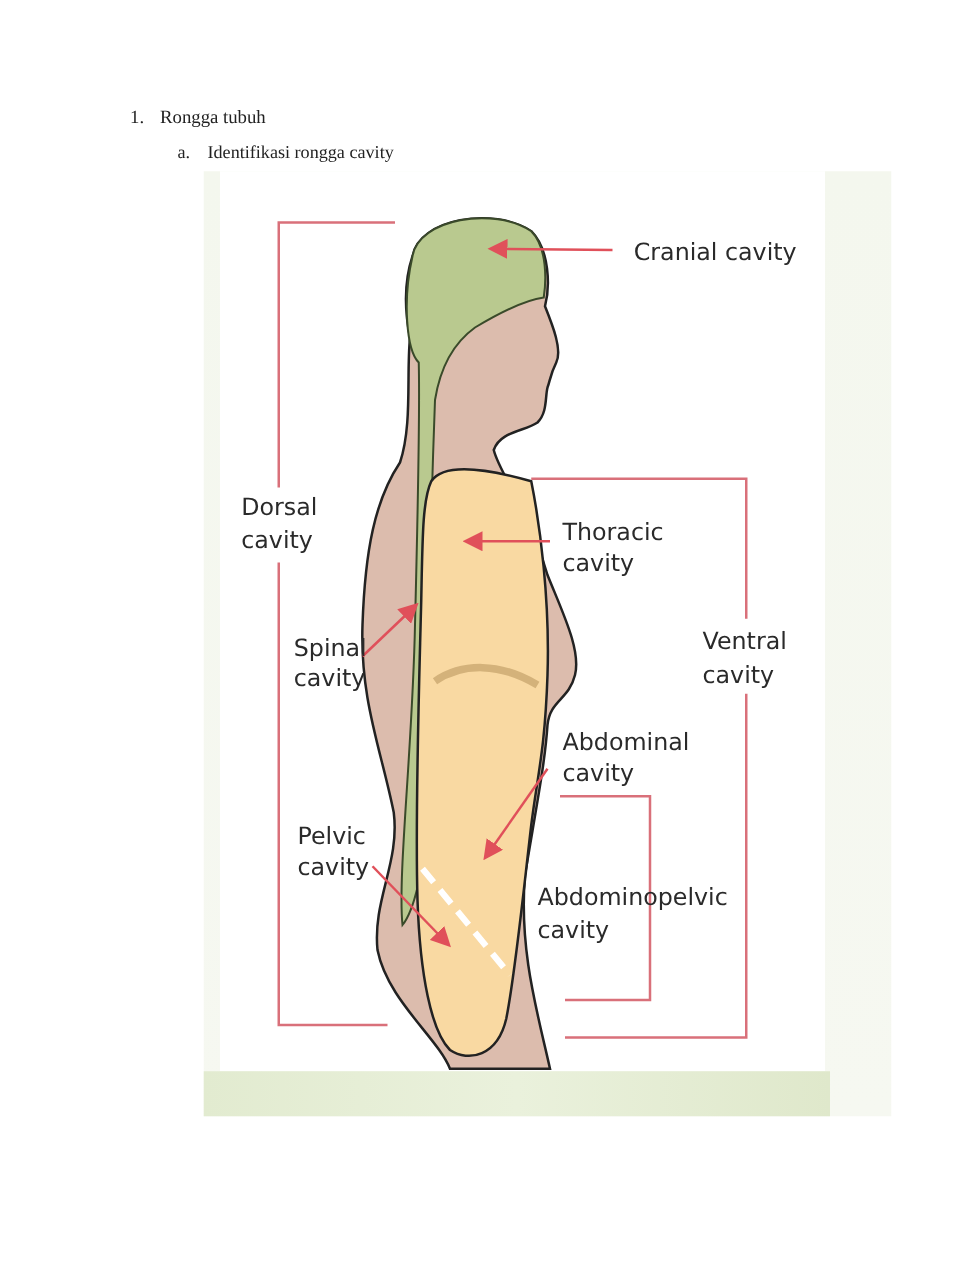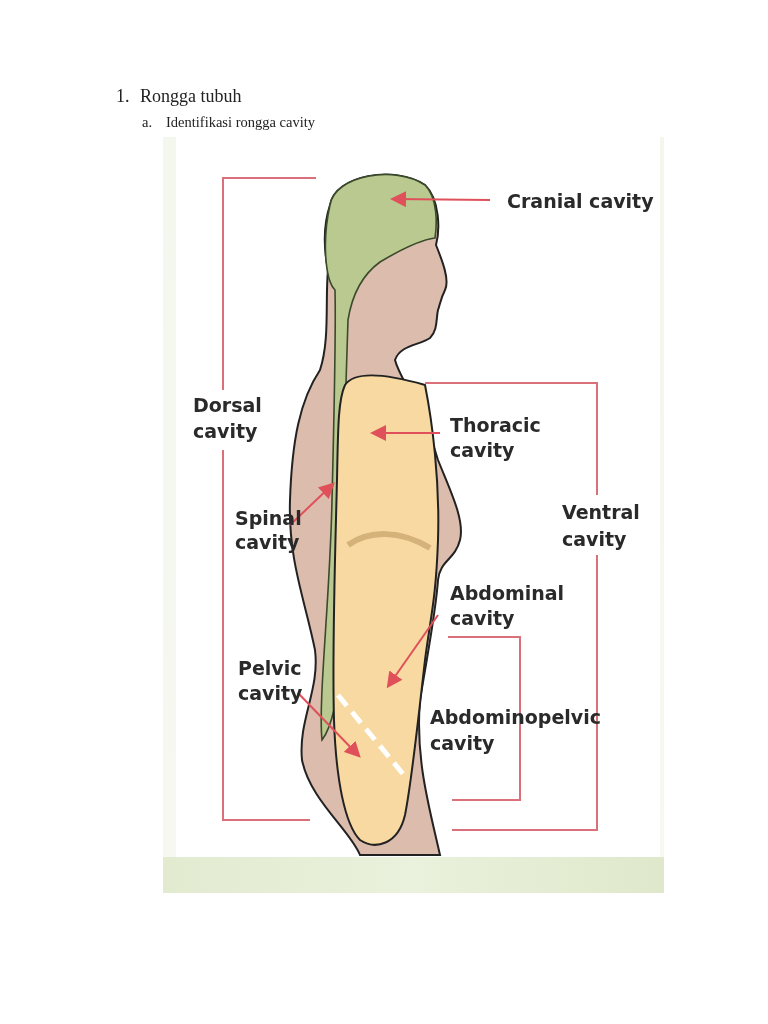--- a/index.html
+++ b/index.html
@@ -1,21 +1,21 @@
 <!DOCTYPE html>
 <html><head>
 <meta charset="utf-8">
 <style>
   html, body { margin:0; padding:0; background:#ffffff; }
   body { width:768px; height:1024px; position:relative; overflow:hidden; font-family:"Liberation Serif", serif; color:#222; }
-  .line1 { position:absolute; left:116px; top:86px; font-size:18px; }
+  .line1 { position:absolute; left:104px; top:86px; font-size:15px; }
   .line1 .num { display:inline-block; width:24px; }
   .line2 { position:absolute; left:142px; top:114px; font-size:14.5px; }
   .line2 .num { display:inline-block; width:24px; }
-  .figure { position:absolute; left:163px; top:137px; width:501px; height:756px; background:linear-gradient(180deg,#f4f7ee 0%, #f6f8f1 100%);font-weight:bold; }
+  .figure { position:absolute; left:163px; top:137px; width:550px; height:756px; background:linear-gradient(180deg,#f4f7ee 0%, #f6f8f1 100%); }
   .figure-inner { position:absolute; left:13px; top:0; width:484px; height:720px; background:#fff; }
   .figure-bottom { position:absolute; left:0; top:720px; width:501px; height:36px; background:linear-gradient(90deg,#e2ebd0,#eaf1dc 50%,#dfe8cb); }
   svg { position:absolute; left:0; top:0; }
   .lbl { font-family:"DejaVu Sans", sans-serif; font-size:19px; fill:#2a2a2a; }
 </style>
 </head>
 <body>
 
 <div class="line1">
   <span class="num">1.</span><span>Rongga tubuh</span>

